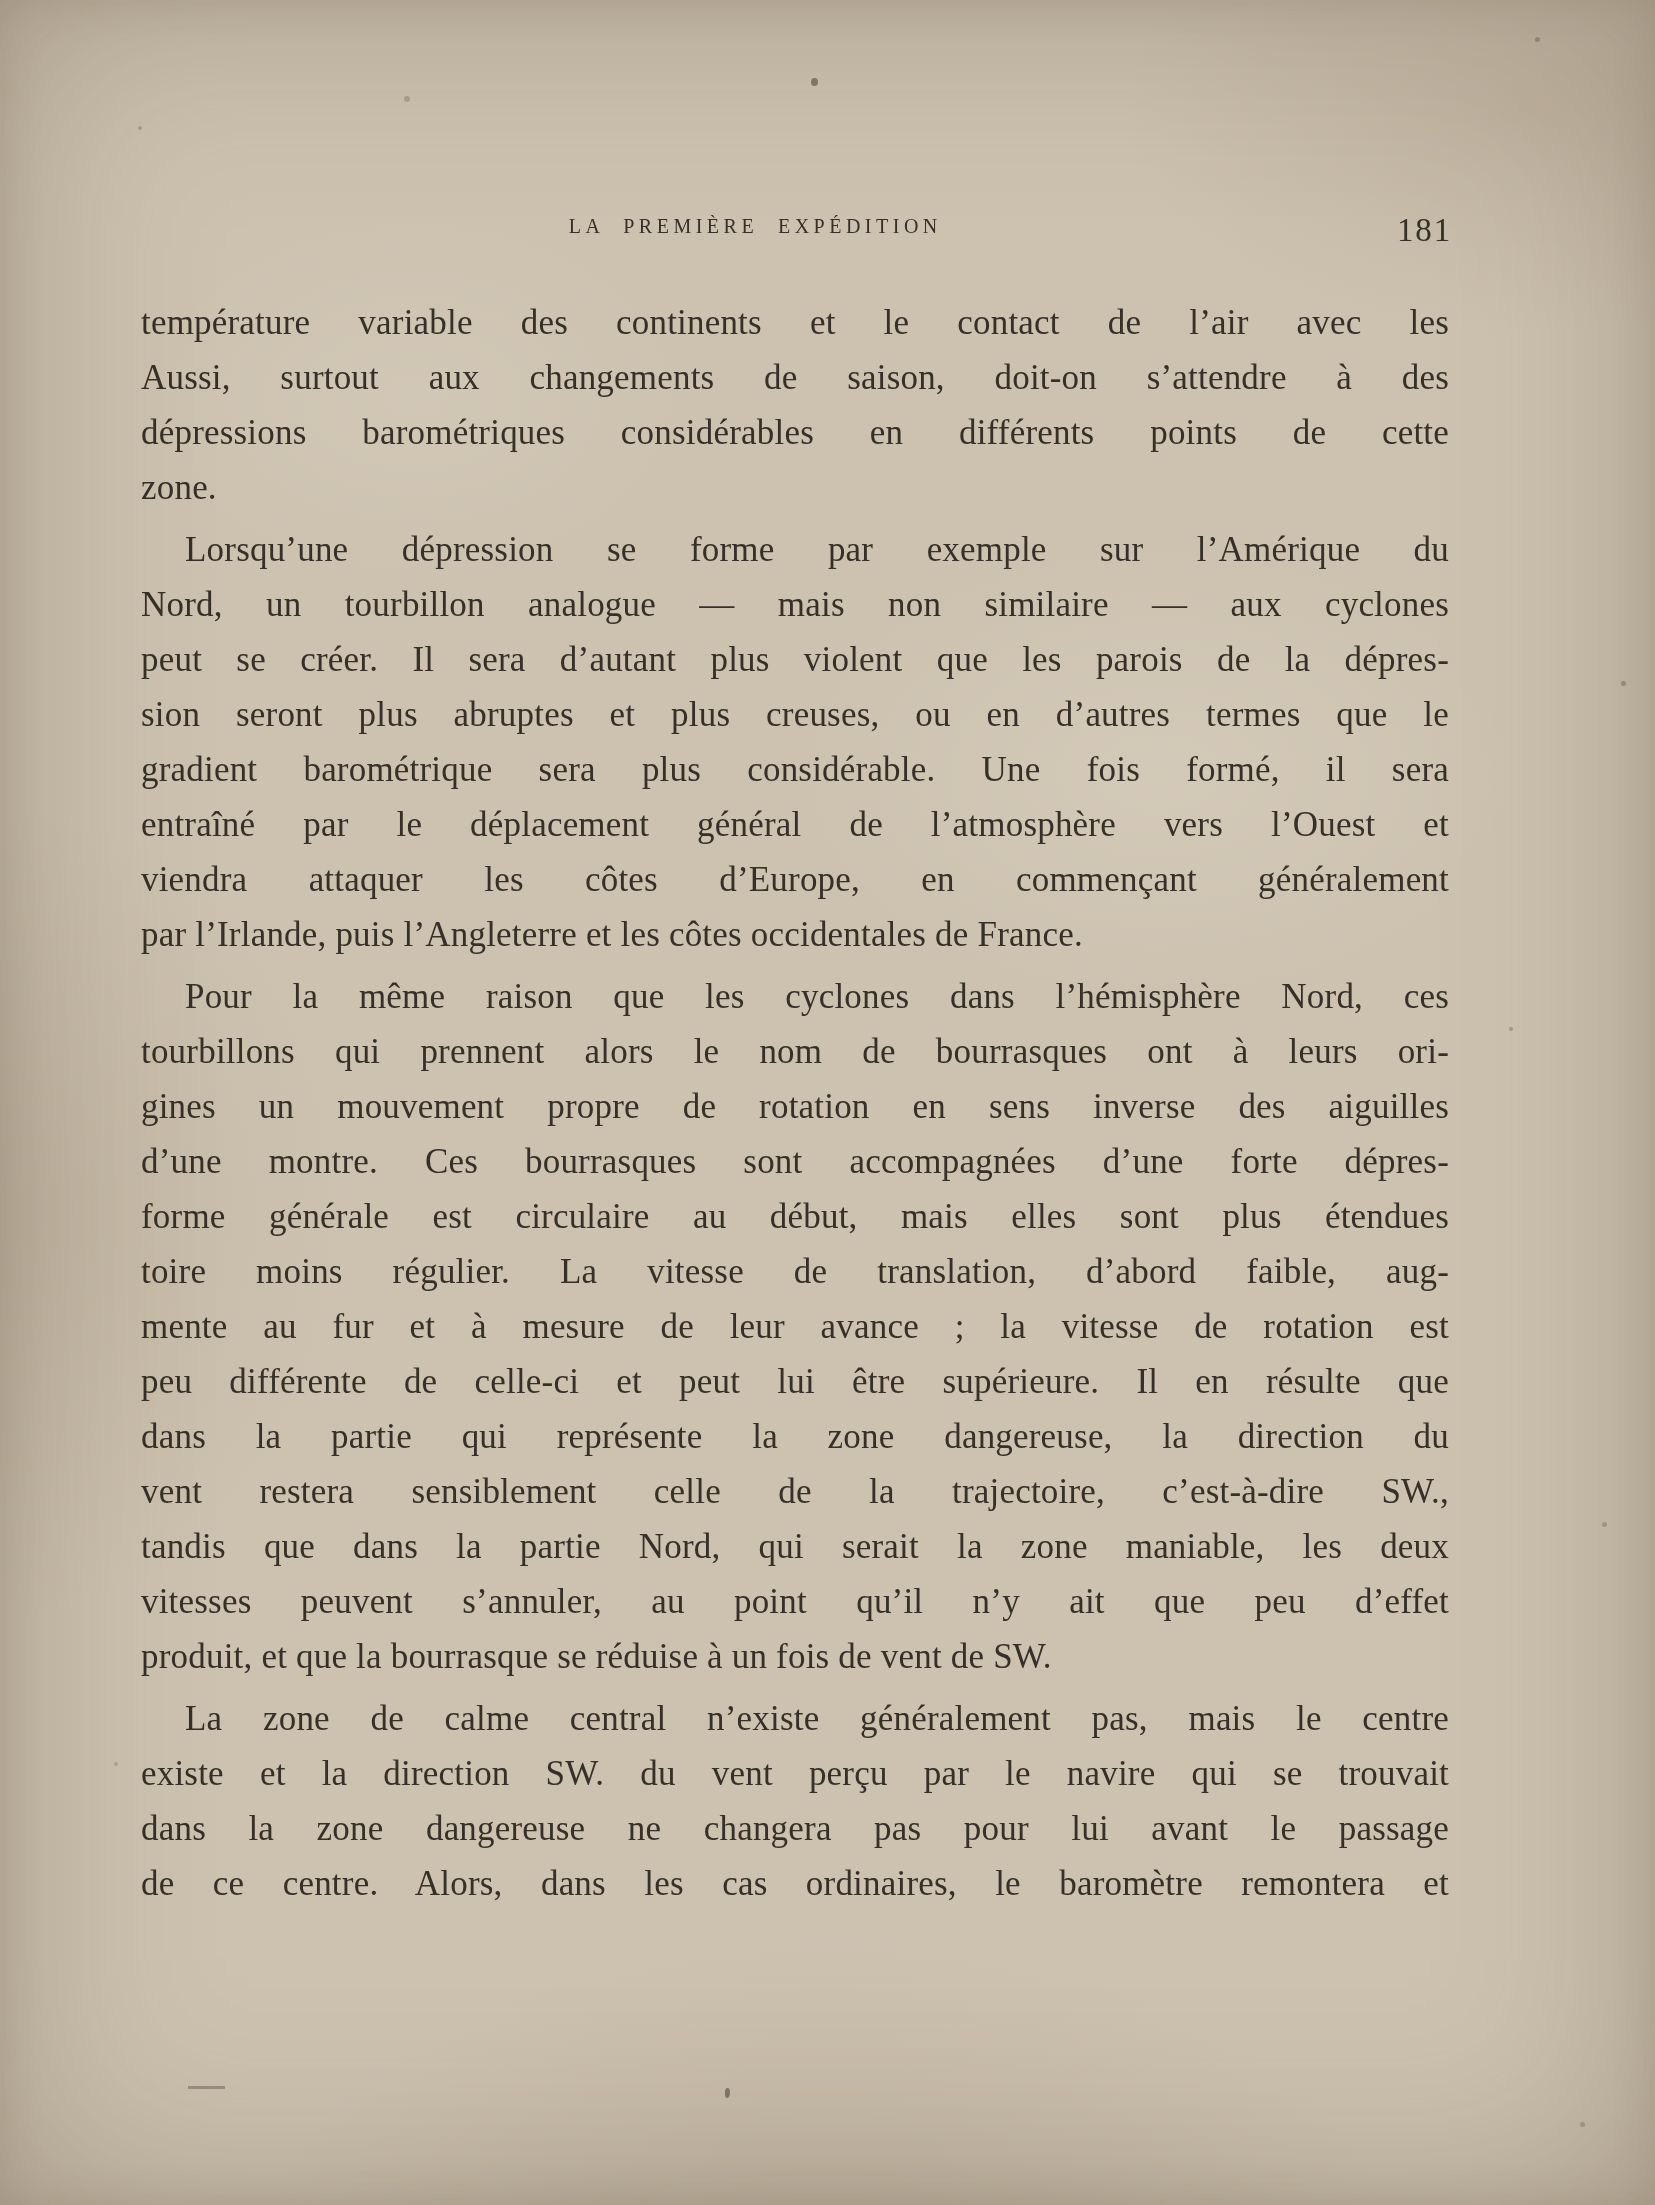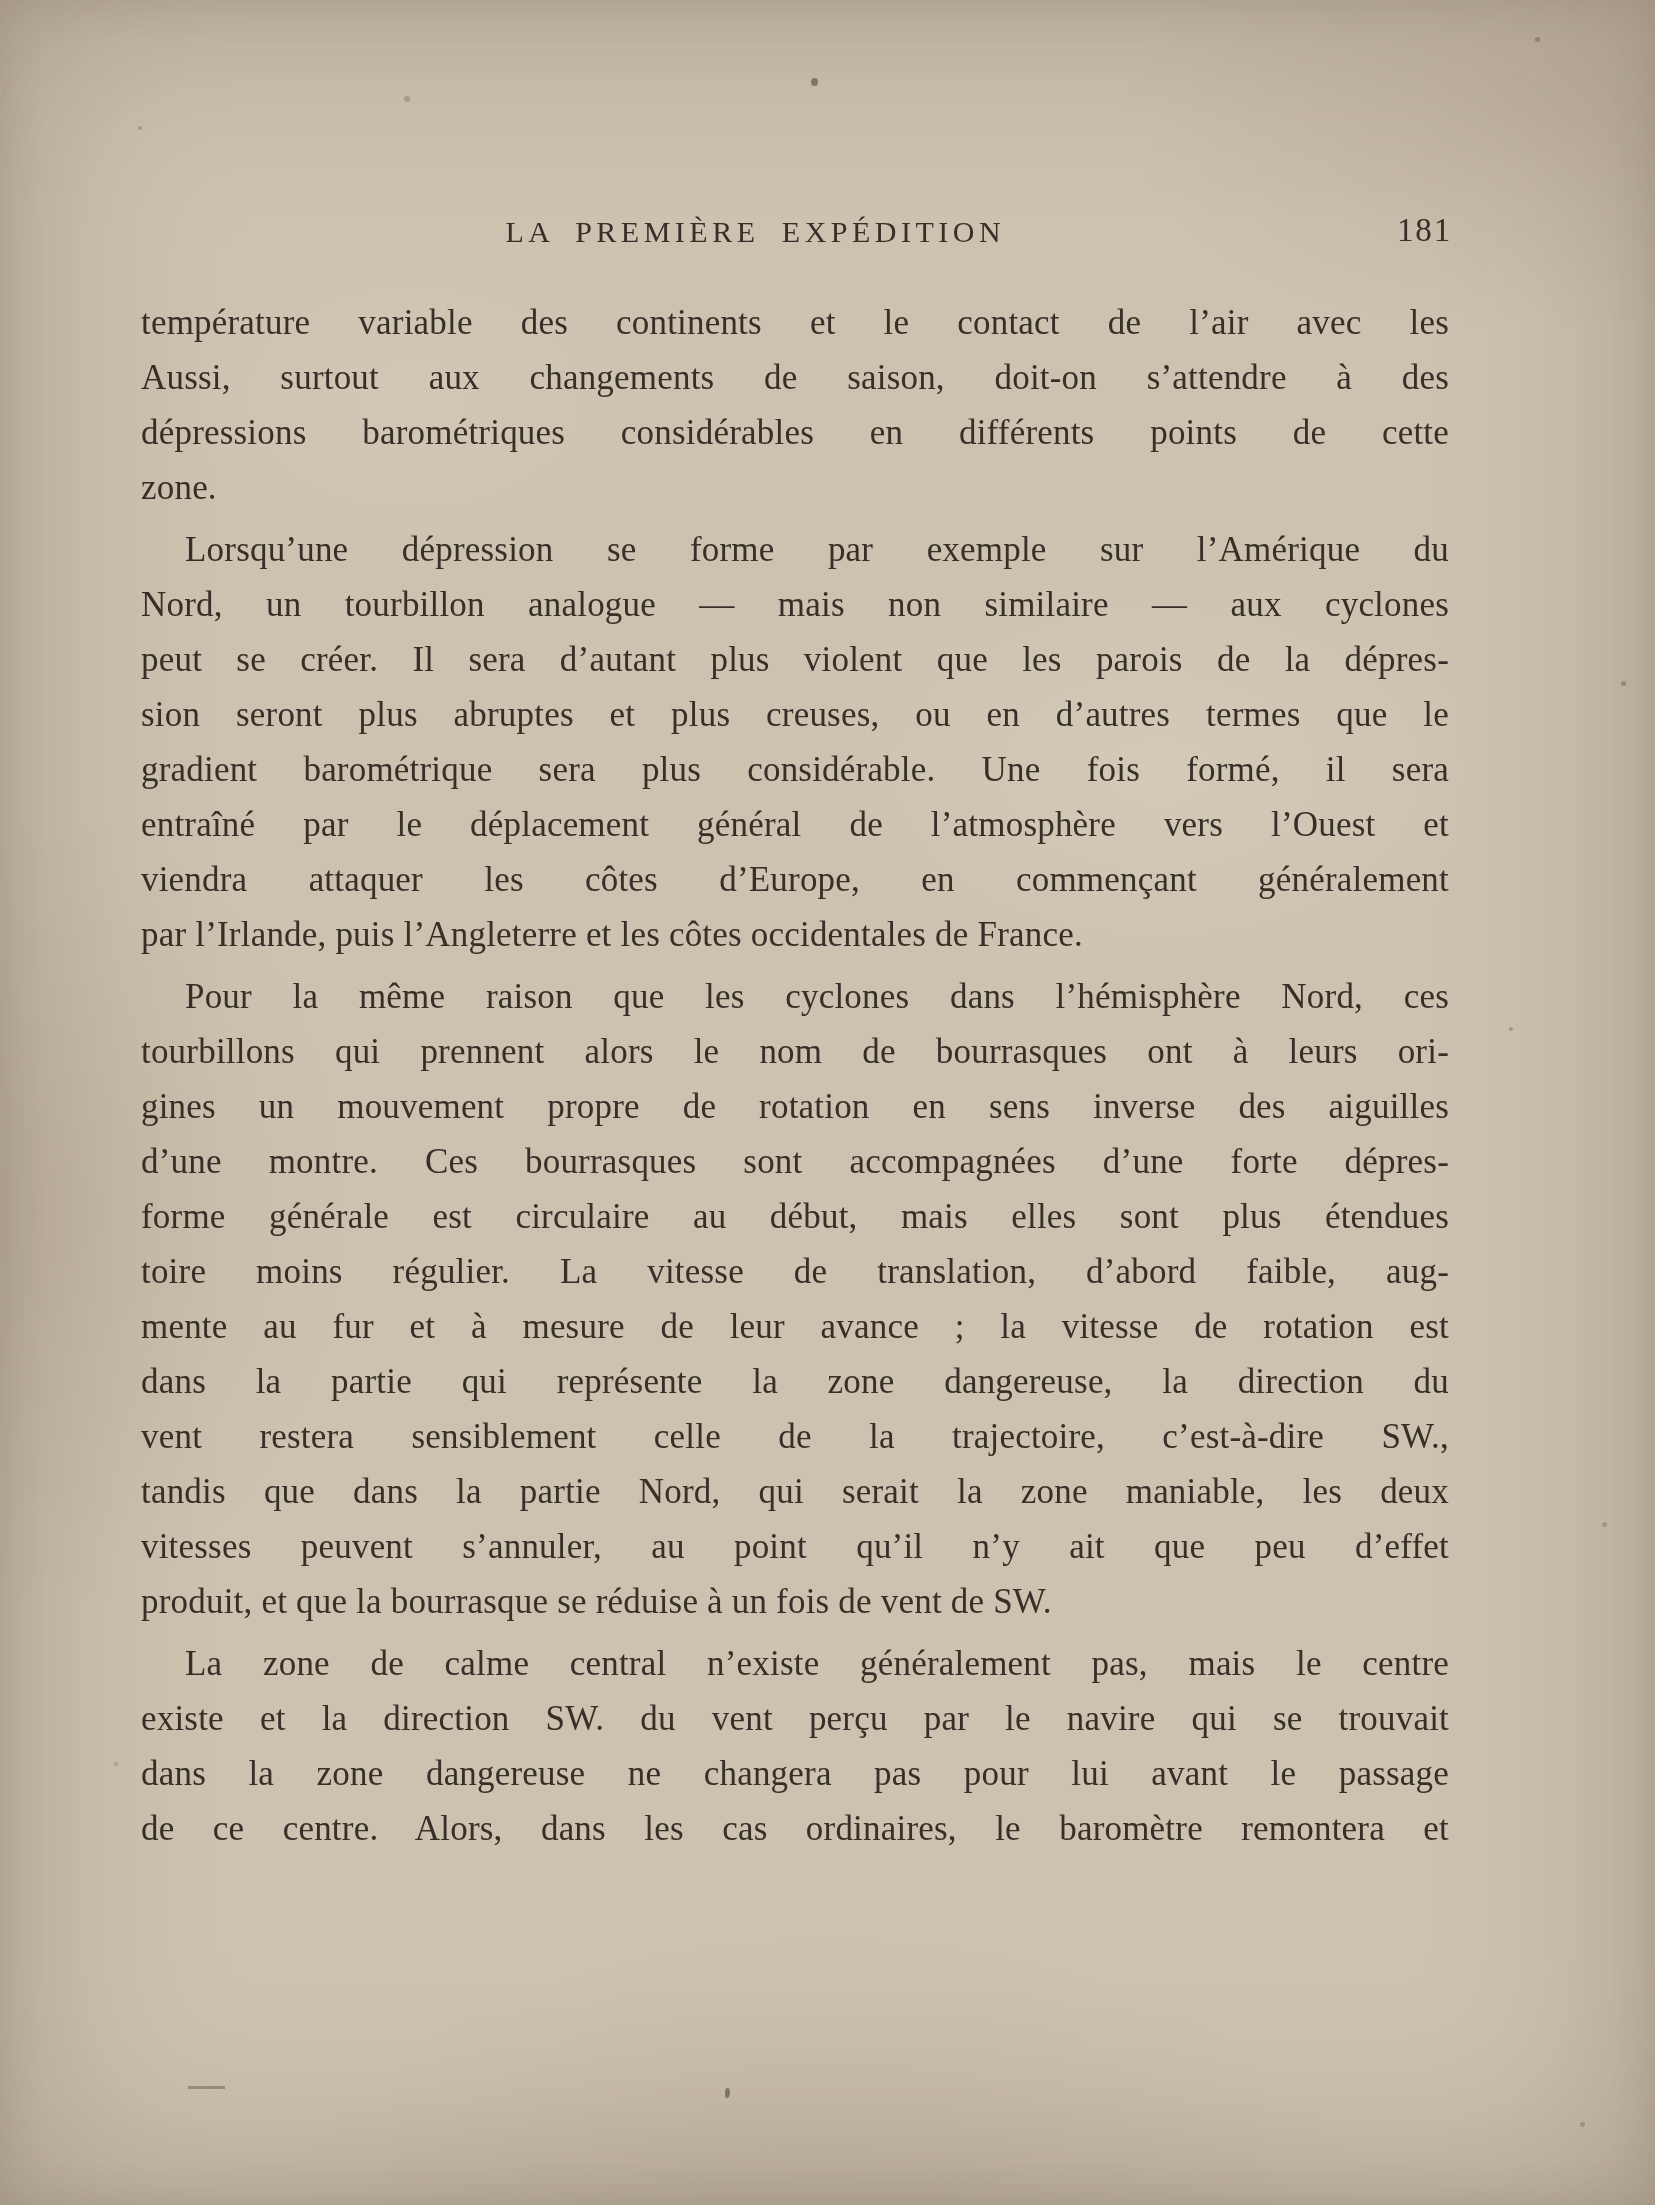--- a/index.html
+++ b/index.html
@@ -48,21 +48,21 @@
     top: 211px;
     width: 1322px;
     height: 51px;
   }
 
   .running-title {
     position: absolute;
     left: 47%;
     transform: translateX(-50%);
     top: 3.9px;
-    font-size: 30px;
+    font-size: 20px;
     letter-spacing: 4.5px;
     word-spacing: 10.3px;
     text-transform: uppercase;
     white-space: nowrap;
   }
 
   .page-number {
     position: absolute;
     right: 3.9px;
     top: 1.3px;
@@ -160,20 +160,21 @@
         <div class="line last">par l’Irlande, puis l’Angleterre et les côtes occidentales de France.</div>
       </div>
       <div class="paragraph">
         <div class="line indent">Pour la même raison que les cyclones dans l’hémisphère Nord, ces</div>
         <div class="line">tourbillons qui prennent alors le nom de bourrasques ont à leurs ori-</div>
         <div class="line">gines un mouvement propre de rotation en sens inverse des aiguilles</div>
         <div class="line">d’une montre. Ces bourrasques sont accompagnées d’une forte dépres-</div>
         <div class="line">forme générale est circulaire au début, mais elles sont plus étendues</div>
         <div class="line">toire moins régulier. La vitesse de translation, d’abord faible, aug-</div>
         <div class="line">mente au fur et à mesure de leur avance ; la vitesse de rotation est</div>
+        <div class="line">peu différente de celle-ci et peut lui être supérieure. Il en résulte que</div>
         <div class="line">dans la partie qui représente la zone dangereuse, la direction du</div>
         <div class="line">vent restera sensiblement celle de la trajectoire, c’est-à-dire SW.,</div>
         <div class="line">tandis que dans la partie Nord, qui serait la zone maniable, les deux</div>
         <div class="line">vitesses peuvent s’annuler, au point qu’il n’y ait que peu d’effet</div>
         <div class="line last">produit, et que la bourrasque se réduise à un fois de vent de SW.</div>
       </div>
       <div class="paragraph">
         <div class="line indent">La zone de calme central n’existe généralement pas, mais le centre</div>
         <div class="line">existe et la direction SW. du vent perçu par le navire qui se trouvait</div>
         <div class="line">dans la zone dangereuse ne changera pas pour lui avant le passage</div>

